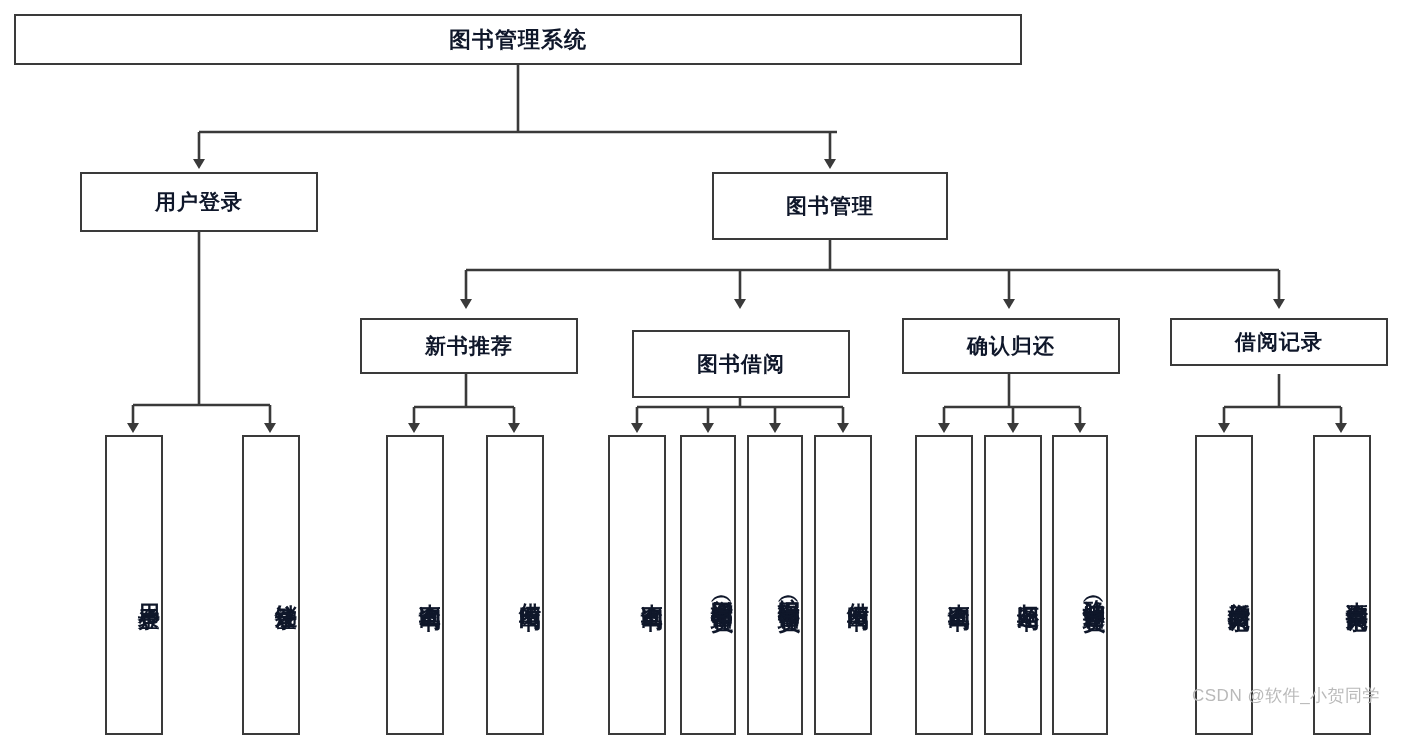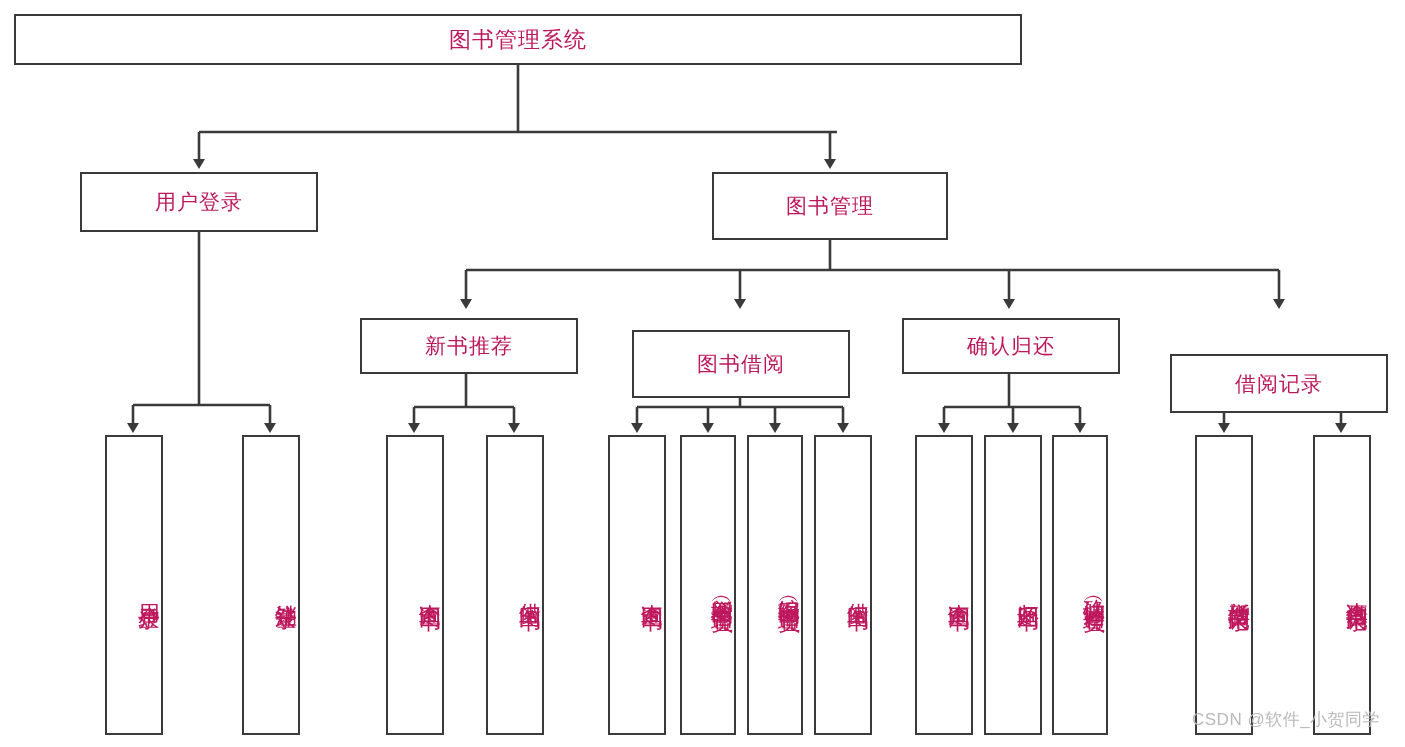--- a/index.html
+++ b/index.html
@@ -26,21 +26,22 @@
     pointer-events: none;
   }
   .node {
     position: absolute;
     box-sizing: border-box;
     border: 2px solid #3a3a3a;
     background: #ffffff;
     display: flex;
     align-items: center;
     justify-content: center;
-    color: #be185d;
+    color: #0f172a;
+    font-weight: bold;
   }
   .node-h {
     font-size: 21px;
     letter-spacing: 1px;
     white-space: nowrap;
   }
   .node-root {
     font-size: 22px;
   }
   .node-v {
@@ -134,21 +135,21 @@
 
   <div class="node node-h" style="left:360px; top:318px; width:218px; height:56px;">
     <span>新书推荐</span>
   </div>
   <div class="node node-h" style="left:632px; top:330px; width:218px; height:68px;">
     <span>图书借阅</span>
   </div>
   <div class="node node-h" style="left:902px; top:318px; width:218px; height:56px;">
     <span>确认归还</span>
   </div>
-  <div class="node node-h" style="left:1170px; top:318px; width:218px; height:59px;margin-top:36px;">
+  <div class="node node-h" style="left:1170px; top:318px; width:218px; height:48px;">
     <span>借阅记录</span>
   </div>
 
   <div class="node node-v" style="left:105px; top:435px; width:58px; height:300px;">
     <span class="vtext">用户登录</span>
   </div>
   <div class="node node-v" style="left:242px; top:435px; width:58px; height:300px;">
     <span class="vtext">注销登录</span>
   </div>
   <div class="node node-v" style="left:386px; top:435px; width:58px; height:300px;">
@@ -178,15 +179,15 @@
   <div class="node node-v" style="left:1052px; top:435px; width:56px; height:300px;">
     <span class="vtext">确认归还（管理员）</span>
   </div>
   <div class="node node-v" style="left:1195px; top:435px; width:58px; height:300px;">
     <span class="vtext">新增借阅记录</span>
   </div>
   <div class="node node-v" style="left:1313px; top:435px; width:58px; height:300px;">
     <span class="vtext">查询借阅记录</span>
   </div>
 
-  <div class="watermark" style="left:1192px; top:708px;">CSDN @软件_小贺同学</div>
+  <div class="watermark" style="left:1192px; top:684px;">CSDN @软件_小贺同学</div>
 
 </div>
 
 </body></html>

